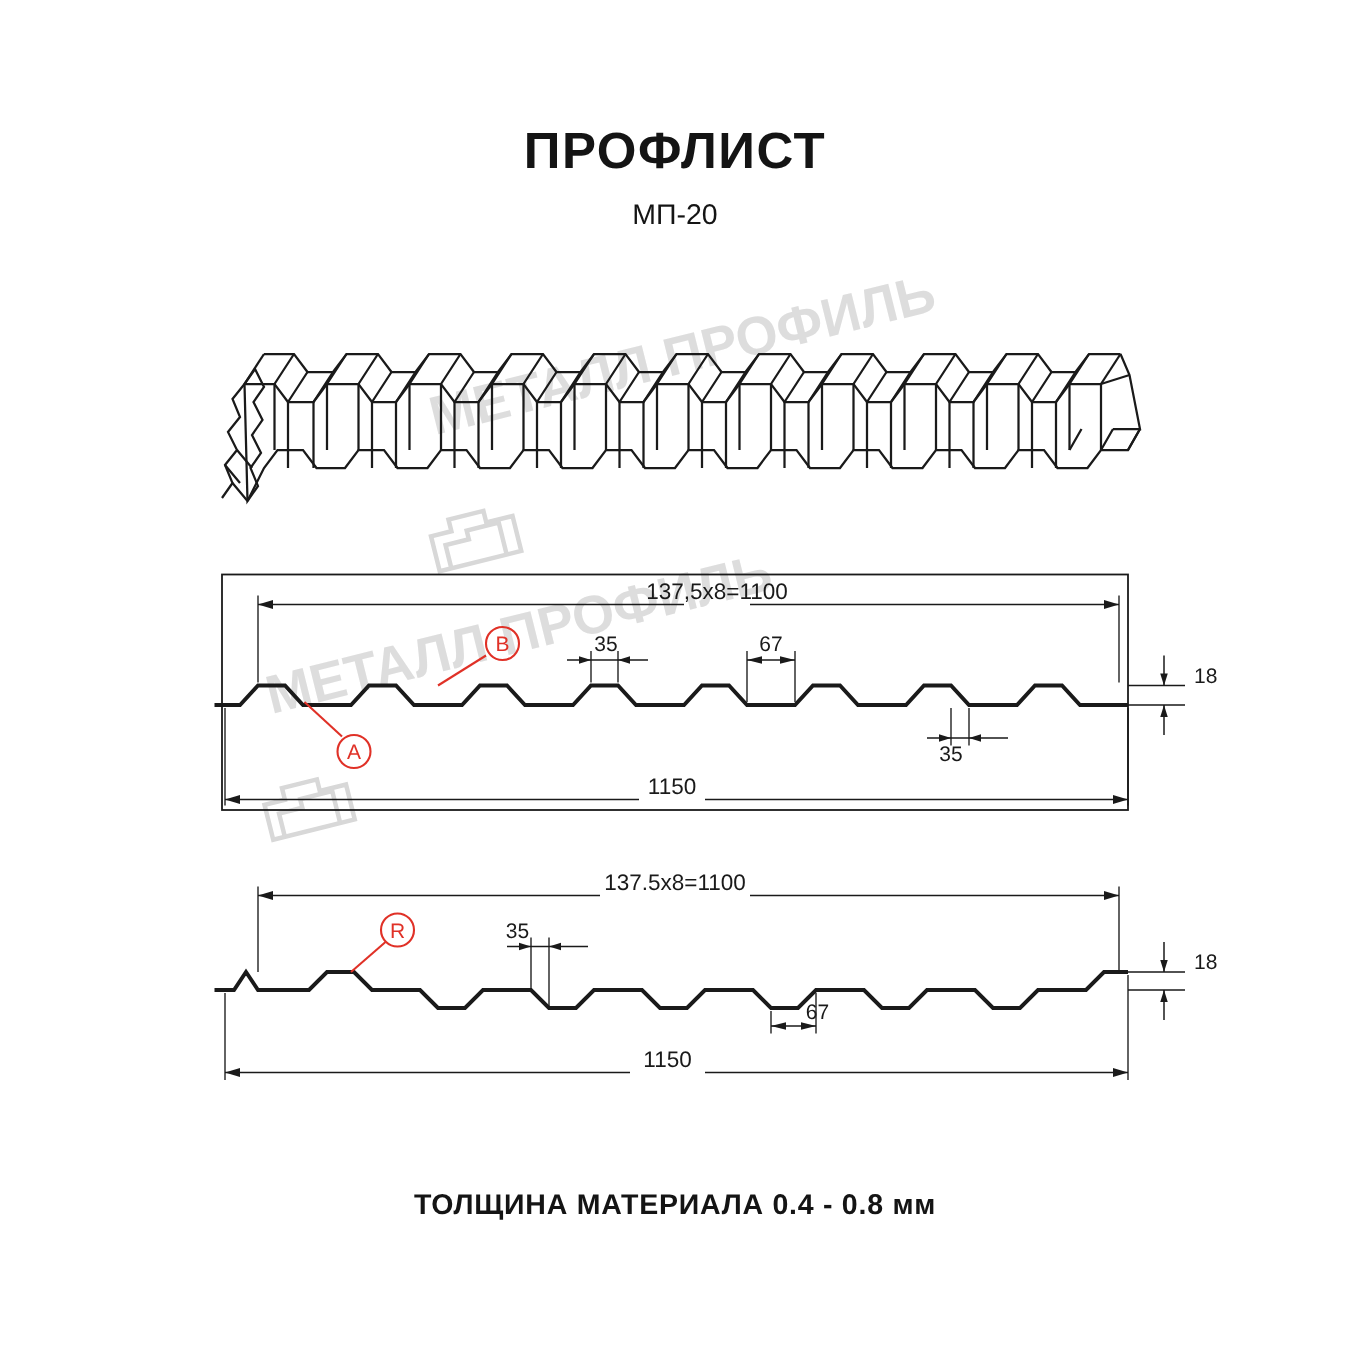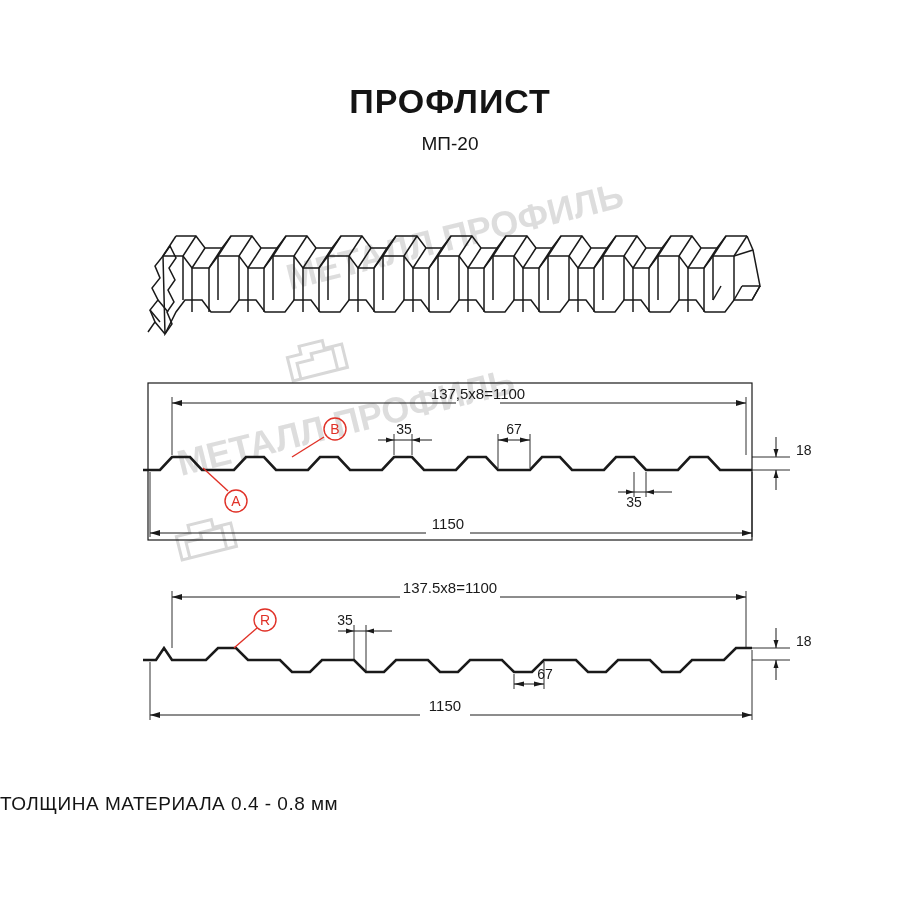--- a/index.html
+++ b/index.html
@@ -39,23 +39,23 @@
     text-align: center;
     font-size: 19px;
     font-weight: normal;
     color: #141414;
   }
   .footer {
     position: absolute;
     top: 793px;
     left: 0;
     width: 900px;
-    text-align: left;
+    text-align: center;
     font-size: 19px;
-    font-weight: normal;
+    font-weight: bold;
     color: #141414;
     letter-spacing: 0.5px;
   }
   svg.drawing {
     position: absolute;
     top: 0;
     left: 0;
     width: 900px;
     height: 900px;
   }

